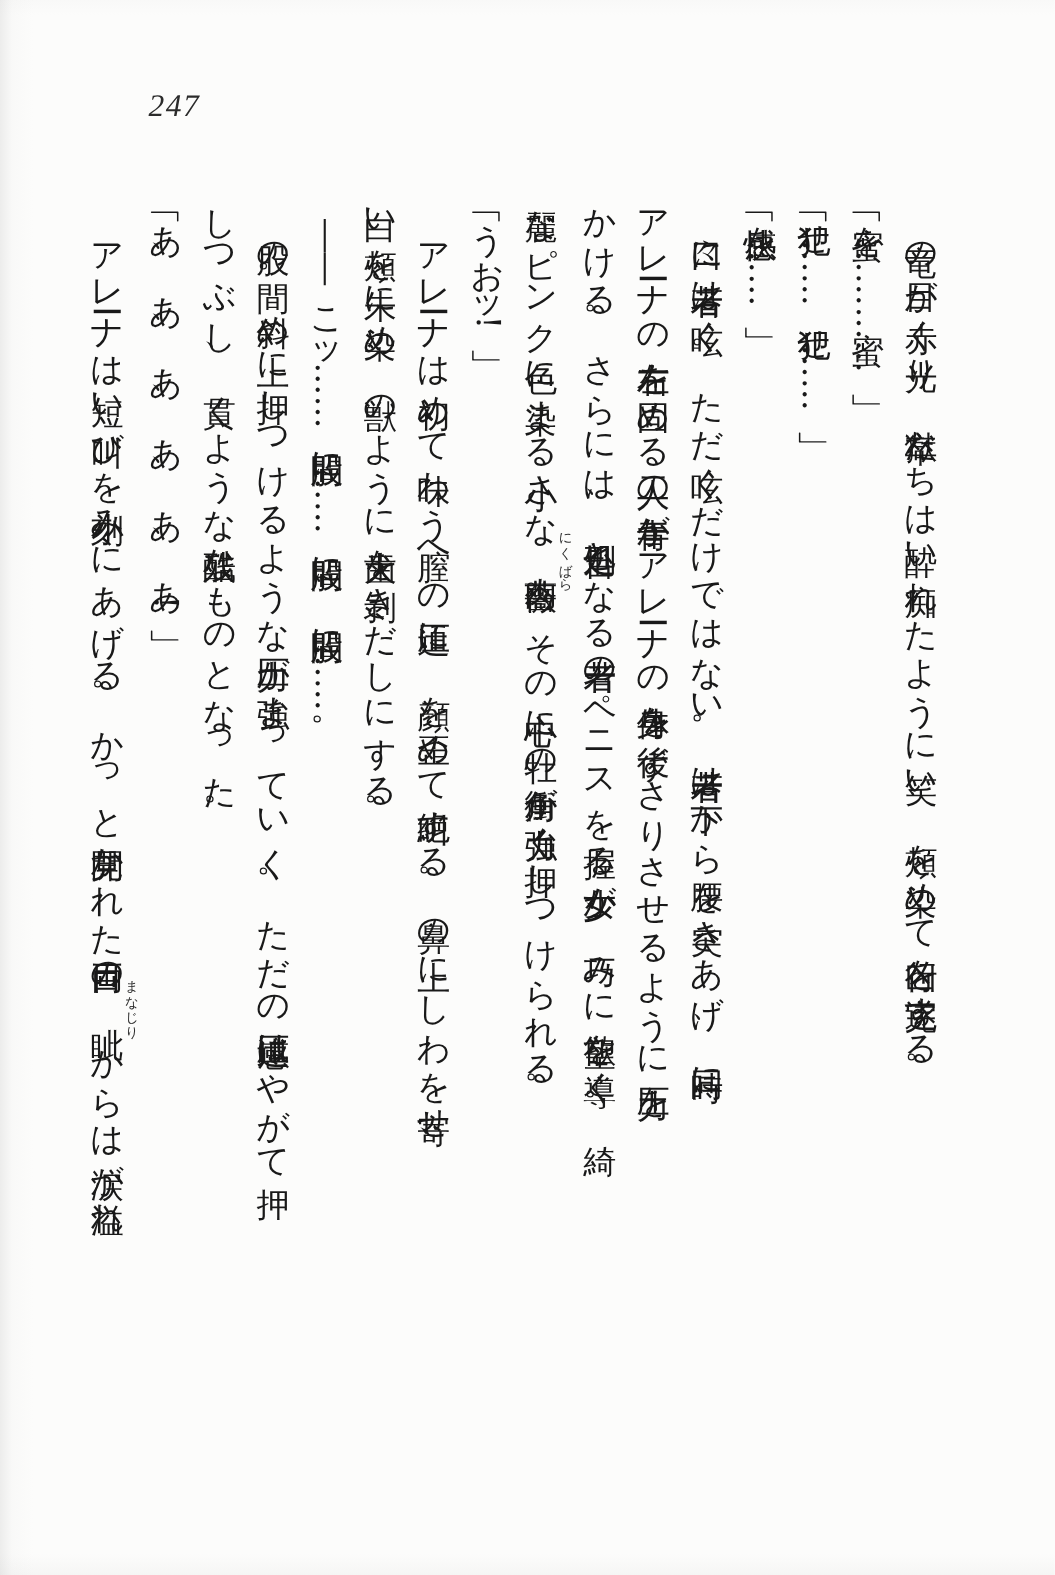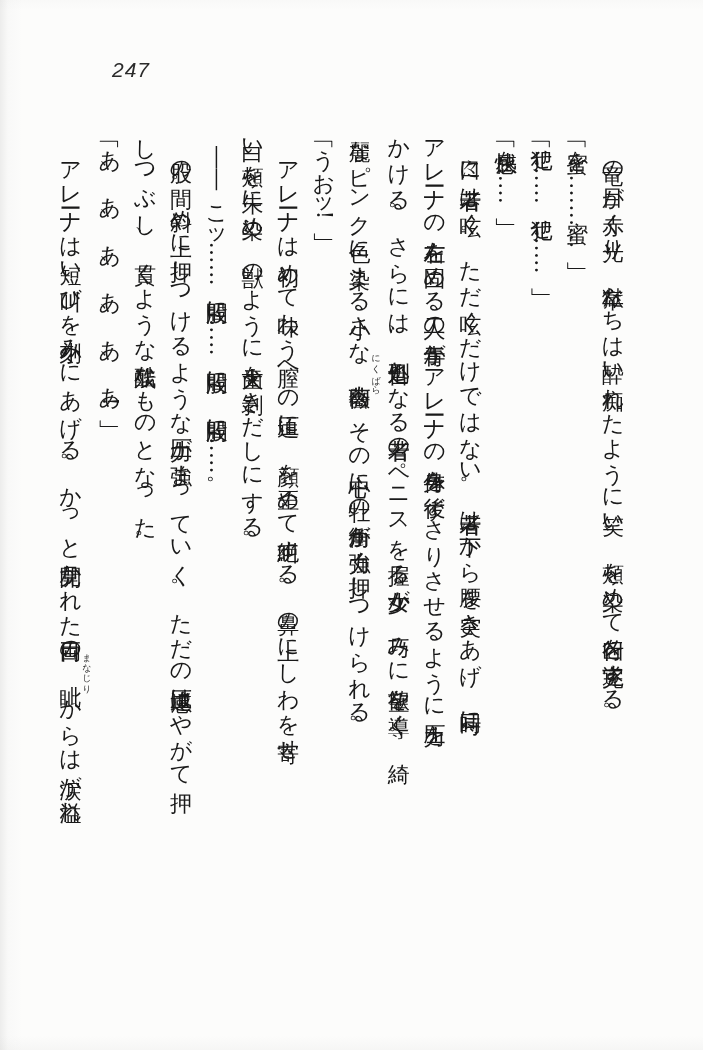--- a/index.html
+++ b/index.html
@@ -18,27 +18,27 @@
     position: absolute;
     inset: 0;
     pointer-events: none;
     background:
       linear-gradient(90deg, rgba(190,190,190,0.25) 0px, rgba(220,220,220,0.10) 8px, rgba(255,255,255,0) 22px),
       linear-gradient(0deg, rgba(200,200,200,0.12) 0px, rgba(255,255,255,0) 14px),
       linear-gradient(180deg, rgba(210,210,210,0.08) 0px, rgba(255,255,255,0) 10px);
   }
   .page-number {
     position: absolute;
-    left: 112px;
+    left: 99px;
     top: 58px;
     font-size: 21px;
     font-style: italic;
     letter-spacing: 1px;
     color: #2b2b2b;
-    font-family: Liberation Sans, sans-serif;
+    font-family: Liberation Serif, serif;
   }
   .text-columns {
     position: absolute;
     top: 124px;
     right: 72px;
     height: 888px;
     writing-mode: vertical-rl;
     text-orientation: mixed;
     font-size: 22px;
     line-height: 35.7px;

